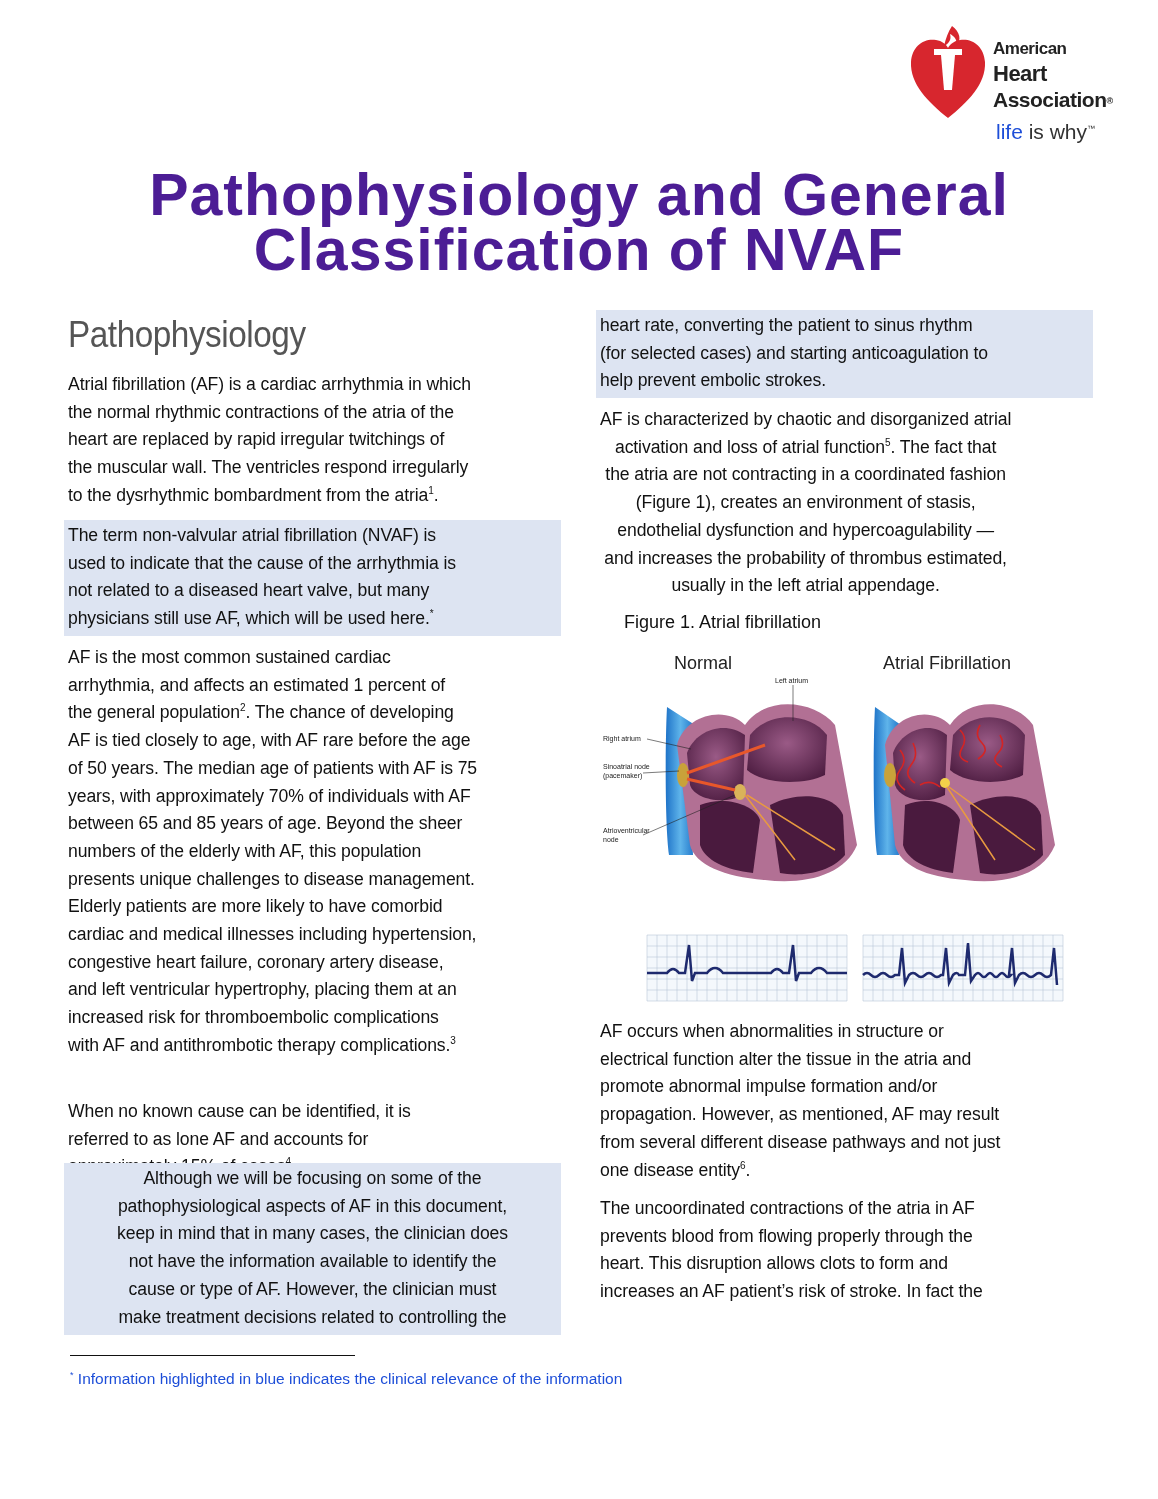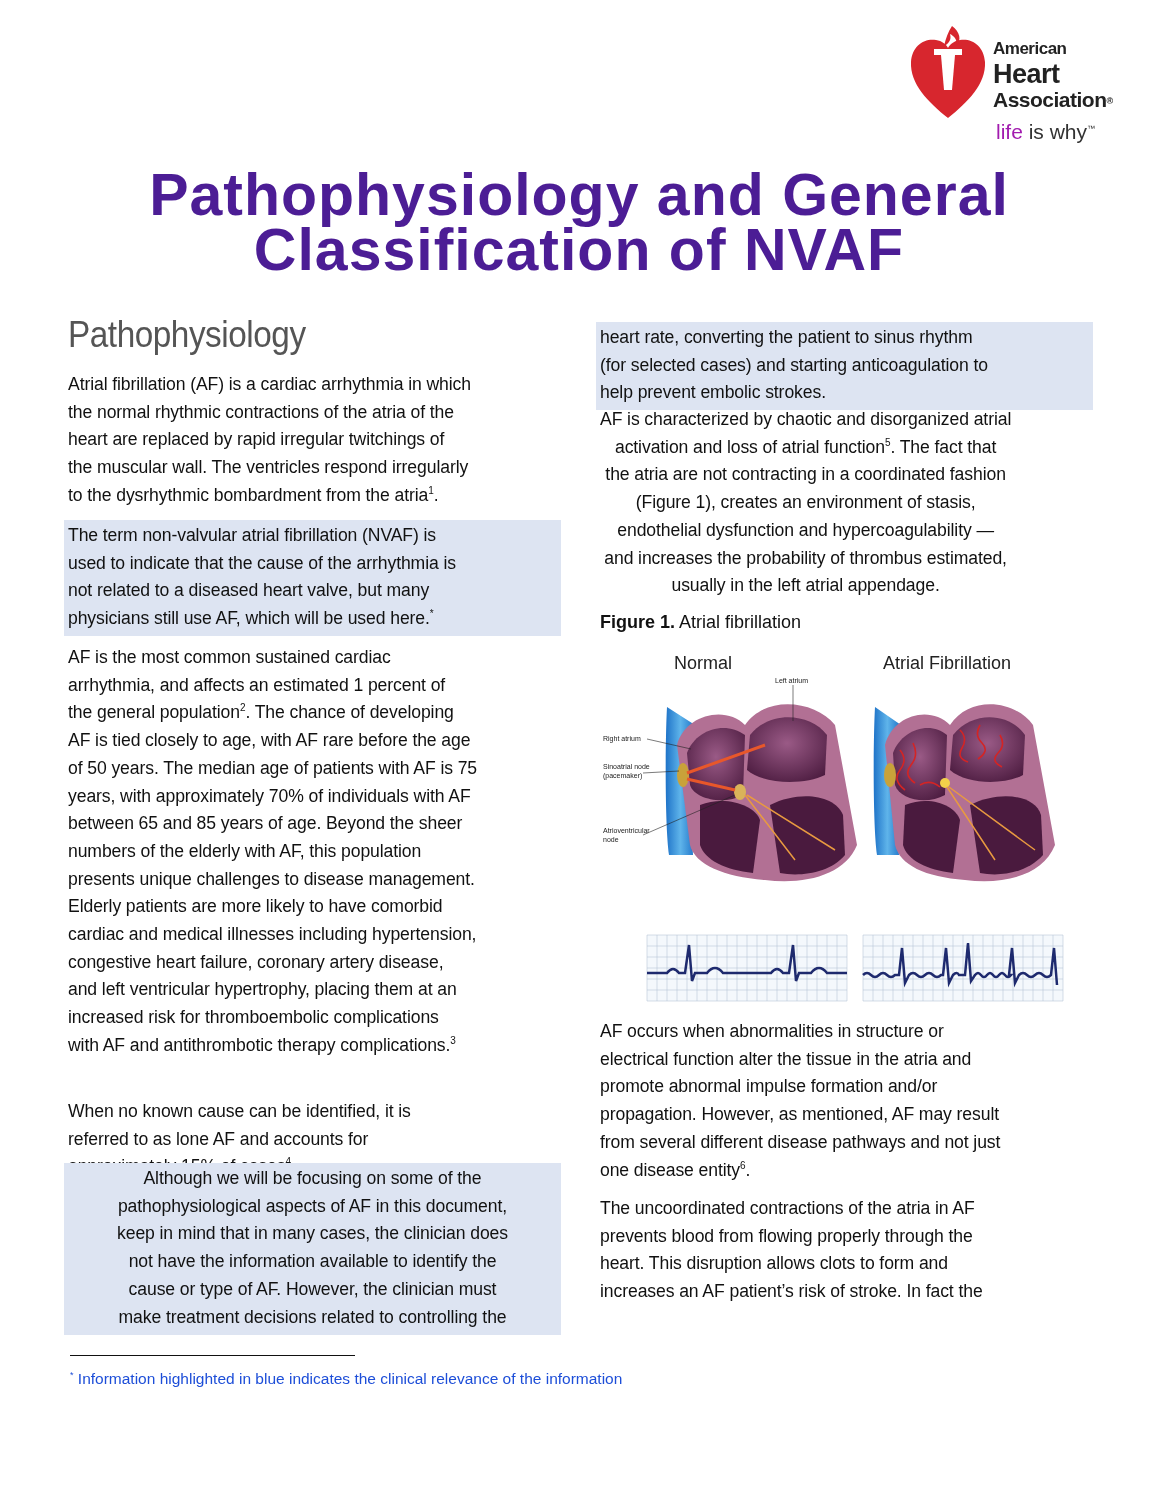--- a/index.html
+++ b/index.html
@@ -1,32 +1,32 @@
 <!DOCTYPE html>
 <html><head>
 <meta charset="utf-8">
 <style>
   html,body{margin:0;padding:0;background:#fff;}
   body{width:1158px;height:1499px;position:relative;overflow:hidden;font-family:"Liberation Sans",sans-serif;color:#111;}
   .logo{position:absolute;left:908px;top:22px;width:240px;height:130px;}
   .logo-text{position:absolute;left:85px;top:14px;font-family:"Liberation Sans",sans-serif;font-weight:bold;color:#222;line-height:25px;letter-spacing:-0.5px;}
   .logo-text .l1{font-size:17px;display:block;}
-  .logo-text .l2{font-size:27px;display:block;line-height:26px;}
+  .logo-text .l2{font-size:22px;display:block;line-height:26px;}
   .logo-text .l3{font-size:21px;display:block;}
   .logo-text .reg{font-size:9px;vertical-align:middle;}
   .tagline{position:absolute;left:88px;top:98px;font-size:21px;color:#333;}
-  .tagline .red{color:#a21caf;margin-top:28px;}
+  .tagline .red{color:#1d4ed8;margin-top:28px;}
   .tagline sup{font-size:8px;}
   .title{position:absolute;left:0;width:1158px;top:168px;text-align:center;color:#4c1d95;font-weight:bold;font-size:59px;line-height:55px;letter-spacing:1px;}
   .h2{position:absolute;left:68px;top:314px;font-size:37px;color:#555;letter-spacing:-0.5px;transform:scaleX(0.9);transform-origin:left;}
   .p{position:absolute;font-size:17.6px;line-height:27.7px;color:#111;white-space:nowrap;letter-spacing:-0.1px;}
   .hl{background:#dde4f2;padding:0 4px;margin-left:-4px;}
   .p sup{font-size:10px;line-height:0;}
   .figcap{position:absolute;left:600px;top:612px;font-size:18px;}
-  .figcap b{font-weight:bold;}
+  .figcap b{font-weight:normal;margin-left:24px;}
   .fig{position:absolute;left:595px;top:645px;width:480px;height:360px;}
   .footline{position:absolute;left:70px;top:1355px;width:285px;border-top:1.5px solid #111;}
   .footnote{position:absolute;left:70px;top:1370px;font-size:15.5px;color:#1d4ed8;}
   .footnote sup{font-size:9px;}
 </style>
 </head>
 <body>
 
 <div class="logo">
   <svg width="80" height="100" viewBox="0 0 80 100" style="position:absolute;left:0;top:0">
@@ -98,21 +98,21 @@
     <div>Although we will be focusing on some of the</div>
     <div>pathophysiological aspects of AF in this document,</div>
     <div>keep in mind that in many cases, the clinician does</div>
     <div>not have the information available to identify the</div>
     <div>cause or type of AF. However, the clinician must</div>
     <div>make treatment decisions related to controlling the</div>
   </div>
 </div>
 
 <div class="p" style="left:600px;top:310px;">
-  <div class="hl" style="width:489px;padding-top:2px;padding-bottom:3px;margin-top:12px;">
+  <div class="hl" style="width:489px;padding-top:2px;padding-bottom:3px;">
     <div>heart rate, converting the patient to sinus rhythm</div>
     <div>(for selected cases) and starting anticoagulation to</div>
     <div>help prevent embolic strokes.</div>
   </div>
 </div>
 
 <div class="p" style="left:600px;top:406px;text-align:center;">
   <div>AF is characterized by chaotic and disorganized atrial</div>
   <div><span>activation and loss of atrial function</span><sup>5</sup><span>. The fact that</span></div>
   <div>the atria are not contracting in a coordinated fashion</div>

